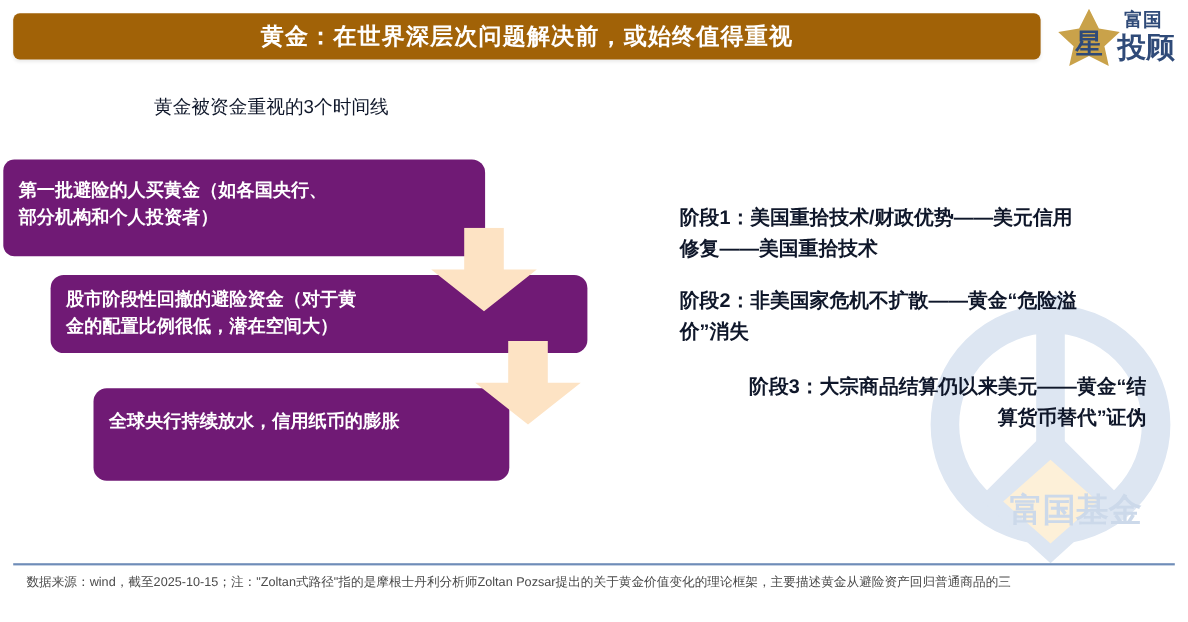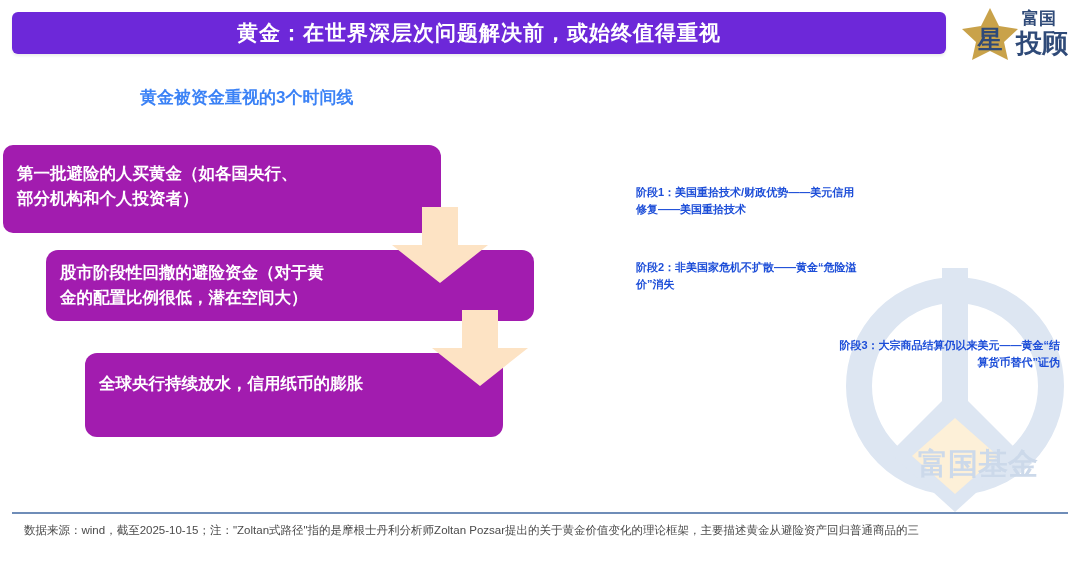--- a/index.html
+++ b/index.html
@@ -7,63 +7,63 @@
     width:1080px;height:565px;
     background:#ffffff;
     font-family:"Liberation Sans","DejaVu Sans",sans-serif;
     overflow:hidden;position:relative;
   }
   .stage{position:absolute;inset:0;}
 
   
   .title-bar{
     position:absolute;left:12px;top:12px;width:934px;height:42px;
-    background:#6d28d9;border-radius:6px;
+    background:#a16207;border-radius:6px;
     display:flex;align-items:center;justify-content:center;
     box-shadow:0 2px 3px rgba(0,0,0,.08);
   }
   .title-bar .title-text{
     color:#ffffff;font-size:21px;font-weight:bold;letter-spacing:1px;
     white-space:nowrap;
   }
   .logo{
     position:absolute;left:960px;top:4px;width:116px;height:58px;
   }
   .logo svg{display:block;}
 
   
   .col-head{
-    position:absolute;font-size:17px;font-weight:bold;color:#3b82f6;
+    position:absolute;font-size:17px;font-weight:normal;color:#0f172a;
     white-space:nowrap;
   }
   .col-head.left{left:140px;top:86px;}
   .col-head.right{left:672px;top:86px;}
 
   
   .obox{
-    position:absolute;background:#a21caf;border-radius:12px;
+    position:absolute;background:#701a75;border-radius:12px;
     color:#ffffff;font-weight:bold;font-size:16.5px;line-height:1.5;
     box-sizing:border-box;padding:16px 18px 14px 14px;
     z-index:2;
   }
   .obox .line{display:block;white-space:nowrap;}
   .obox-1{left:3px;top:145px;width:438px;height:88px;border-radius:10px 12px 12px 10px;}
   .obox-2{left:46px;top:250px;width:488px;height:71px;padding-top:10px;}
-  .obox-3{left:85px;top:353px;width:418px;height:84px;padding-top:18px;}
+  .obox-3{left:85px;top:353px;width:378px;height:84px;padding-top:18px;}
 
   
   .arrow{position:absolute;z-index:3;}
   .arrow svg{display:block;}
   .arrow-1{left:388px;top:207px;}
   .arrow-2{left:428px;top:310px;}
 
   
   .stage-item{
-    position:absolute;left:636px;width:424px;
-    font-size:11px;font-weight:bold;color:#1d4ed8;line-height:1.58;
+    position:absolute;left:618px;width:424px;
+    font-size:18px;font-weight:bold;color:#0f172a;line-height:1.58;
     z-index:2;
   }
   .stage-item .line{display:block;white-space:nowrap;}
   .stage-1{top:184px;}
   .stage-2{top:259px;}
   .stage-3{top:337px;text-align:right;}
 
   
   .watermark{
     position:absolute;left:830px;top:268px;width:250px;height:244px;

